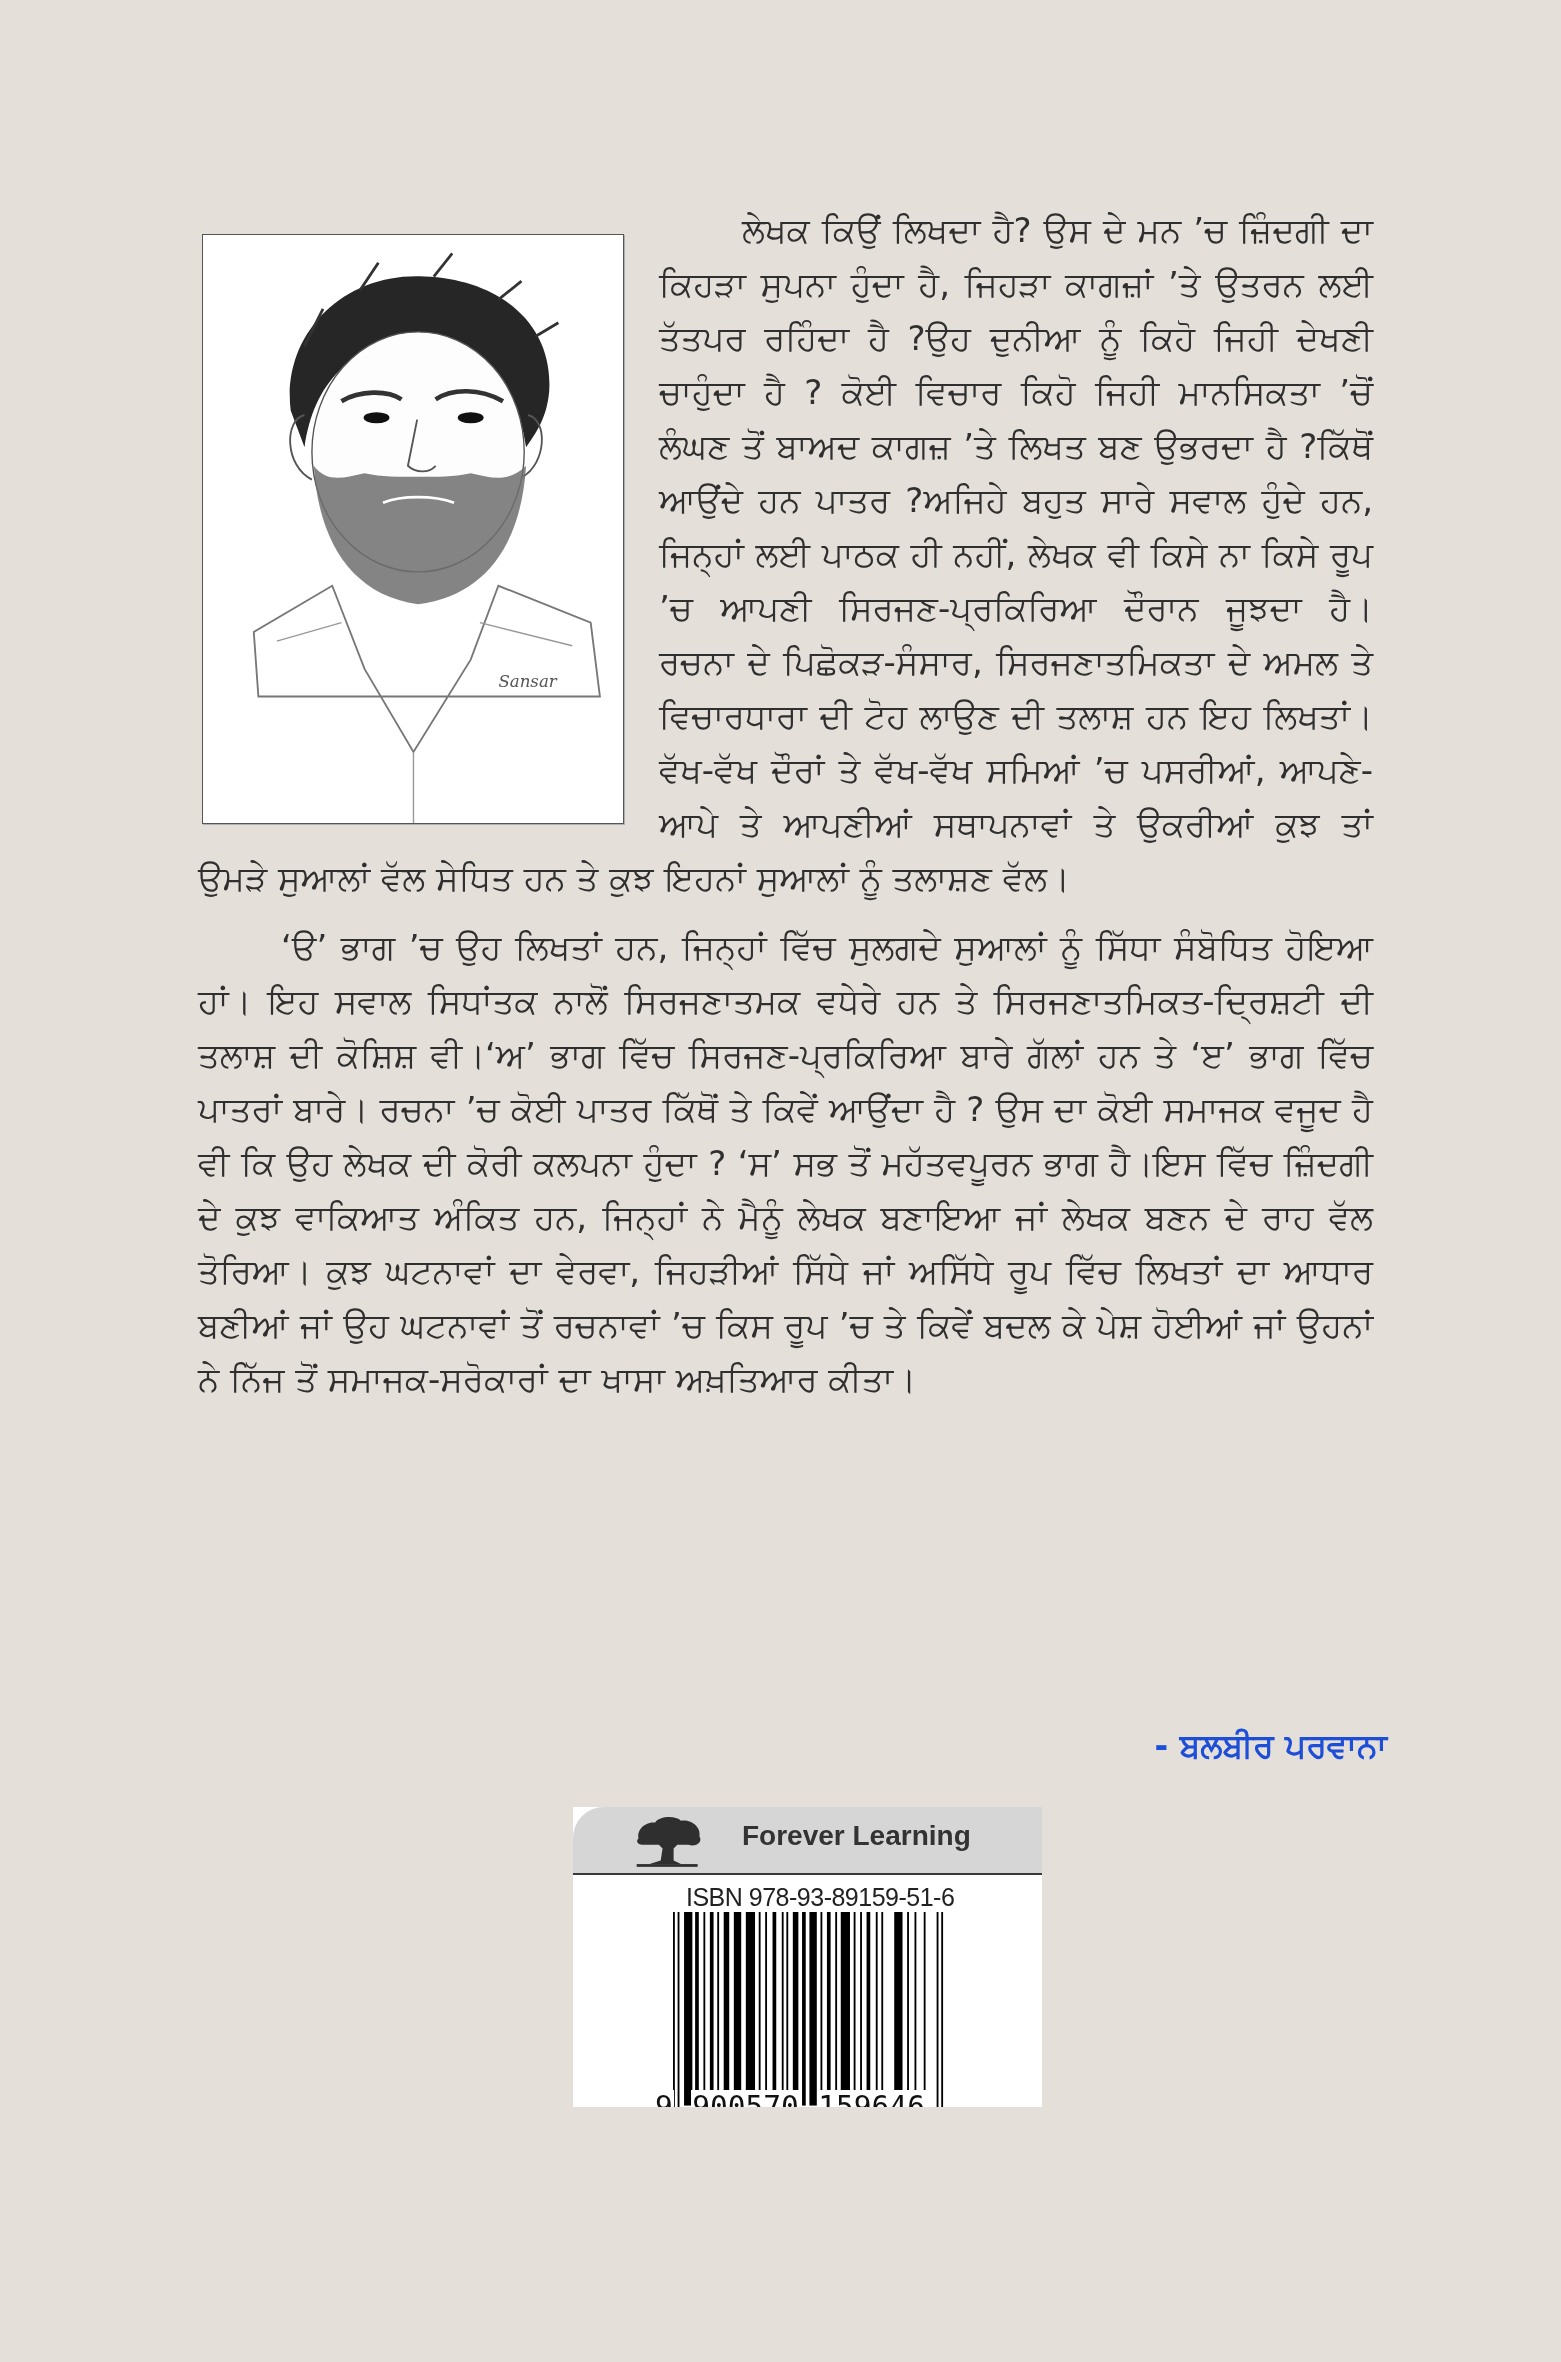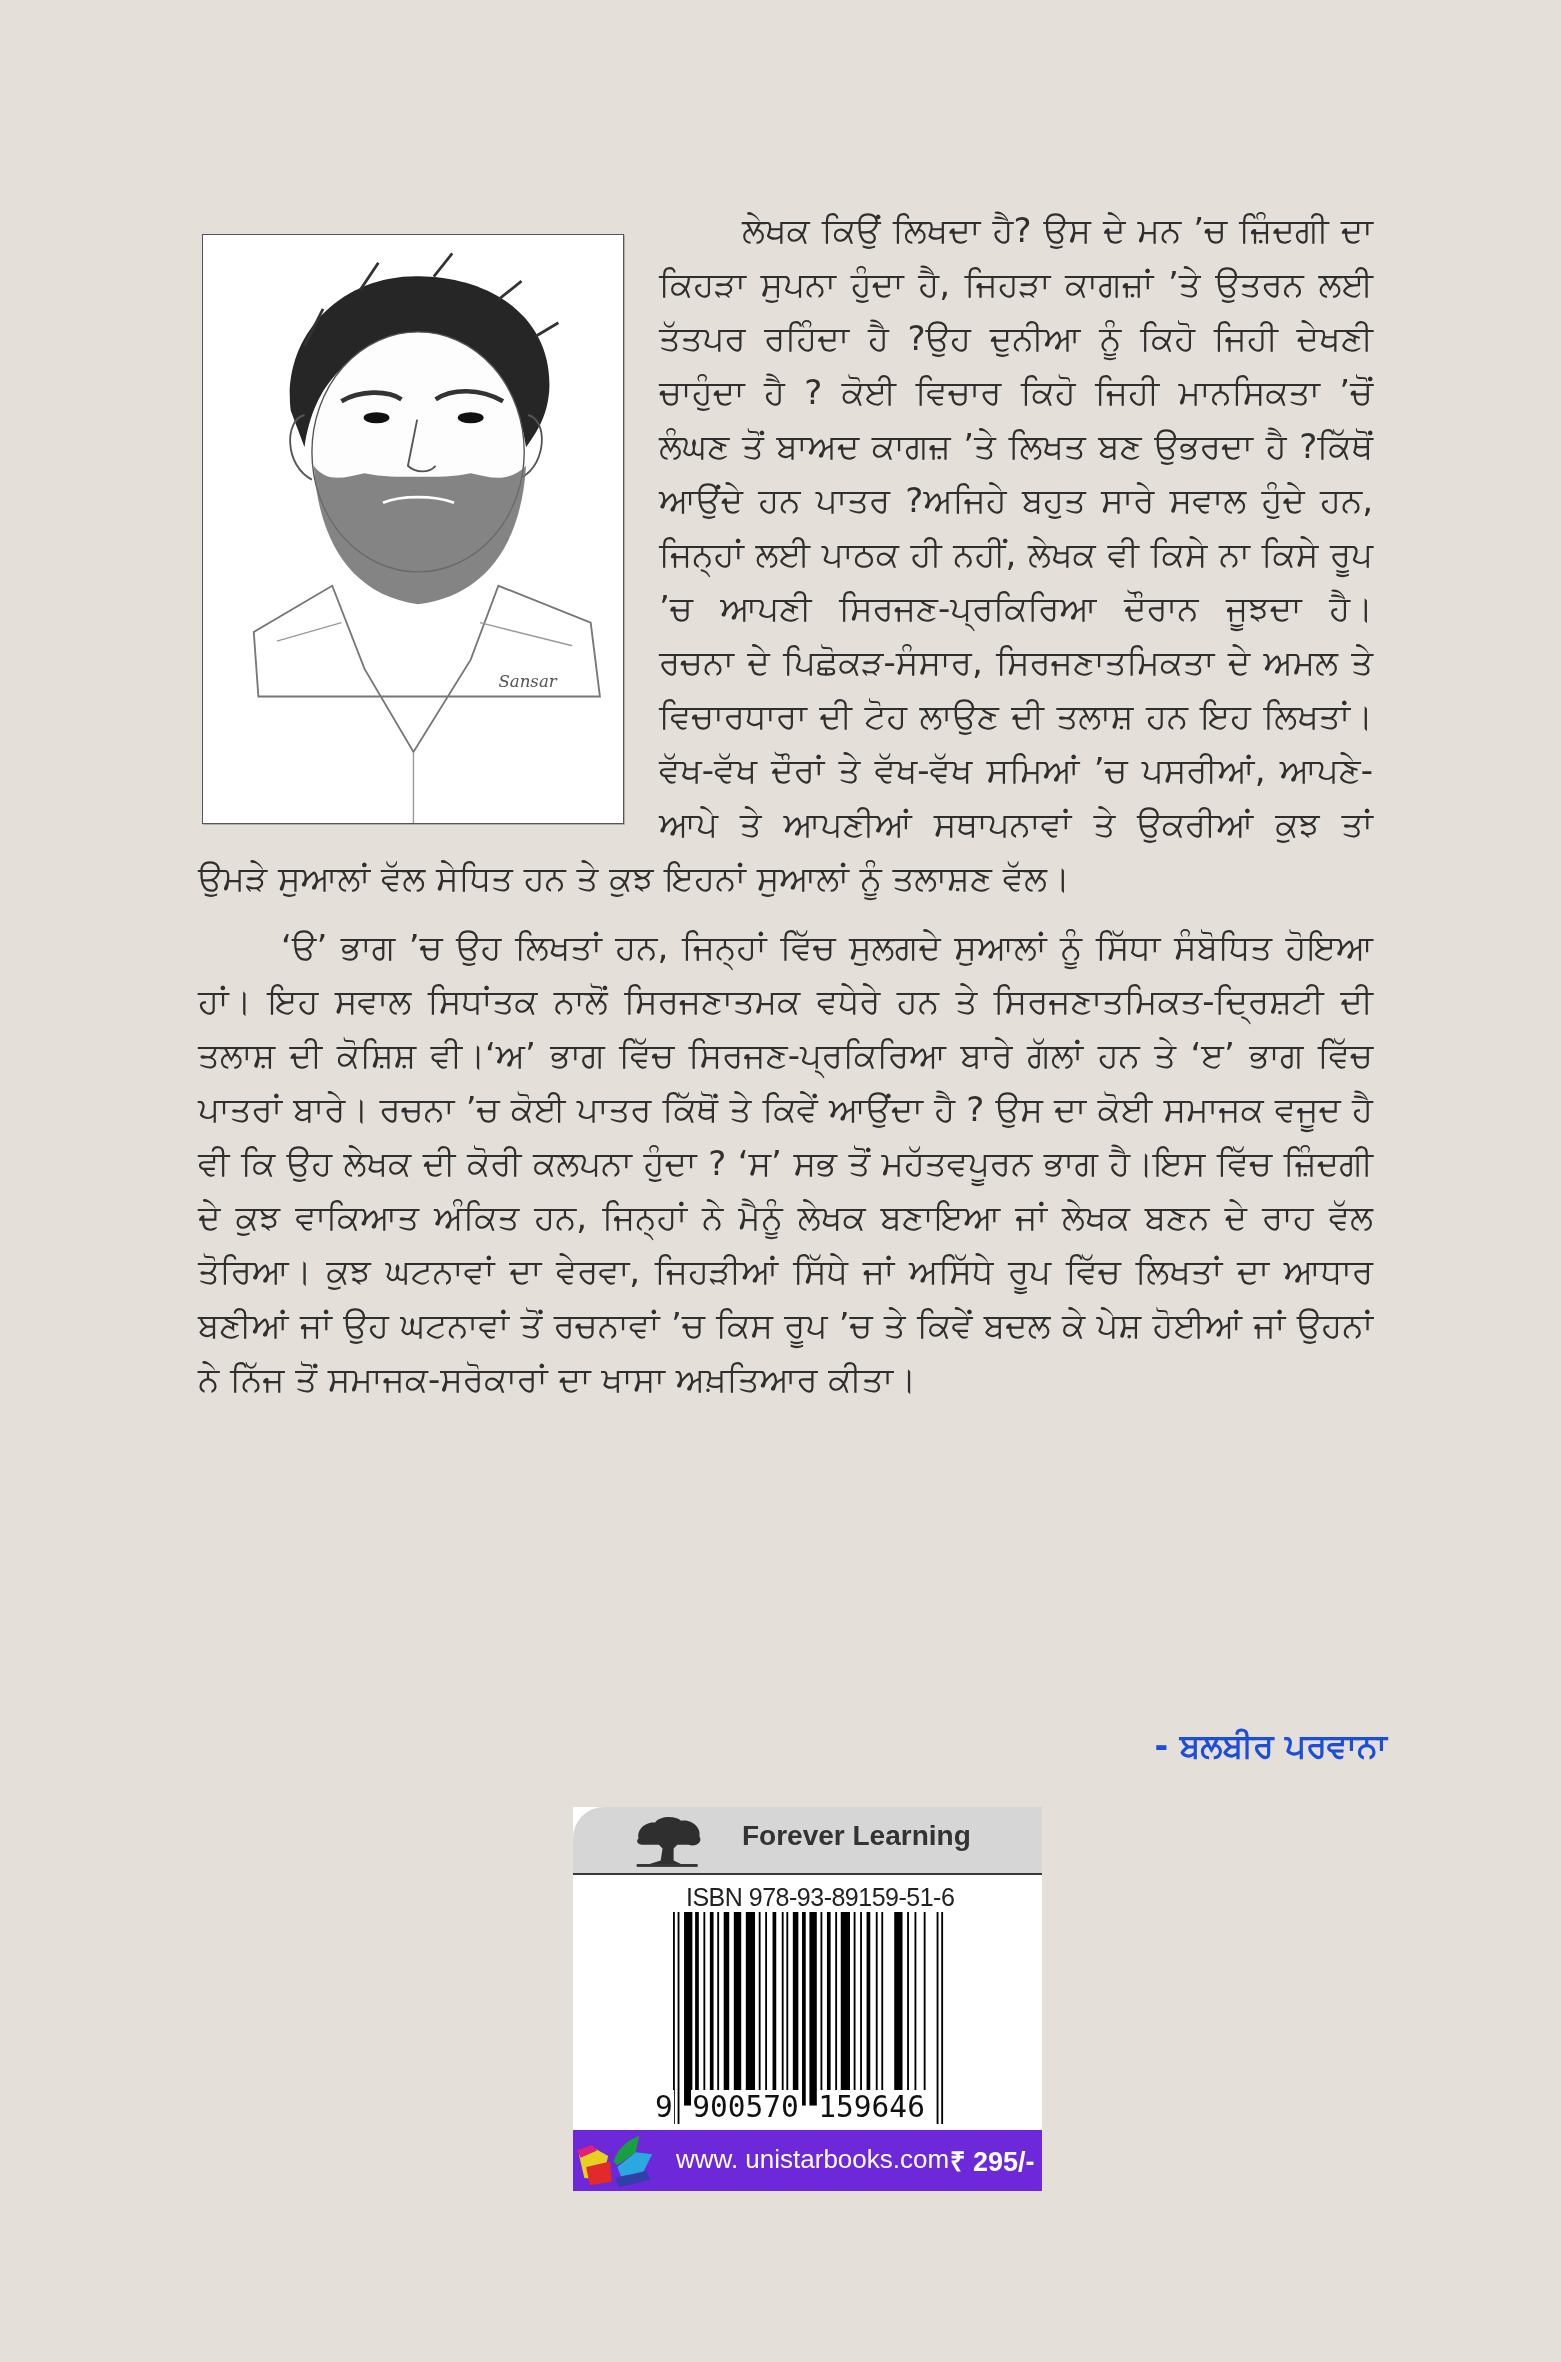--- a/index.html
+++ b/index.html
@@ -8,21 +8,21 @@
   .portrait { position:absolute; left:202px; top:234px; width:420px; height:588px; background:#22c55e;
               border:1.8px solid #555; box-shadow:0.9px 0.9px 0 #aaa; overflow:hidden; }
   .portrait svg { width:100%; height:100%; display:block; }
   .text-block { position:absolute; left:198px; top:203px; width:1191px; font-size:34px; line-height:54px;
                 text-align:justify; color:#2f2f2f; }
   .float-spacer { float:left; width:461px; height:623px; }
   .text-block p { margin:0 16px 0 0; text-indent:0; }
   .text-block p.indent { text-indent:83px; }
   .para-gap { height:14.8px; }
   .signature { position:absolute; right:175px; top:1726px; font-size:33px; font-weight:bold; color:#1d4ed8; }
-  .barcode-box { position:absolute; left:573px; top:1807px; width:469px; height:384px; background:#fff; overflow:hidden; }
+  .barcode-box { position:absolute; left:573px; top:1807px; width:469px; height:300px; background:#fff; overflow:hidden; }
   .bc-header { position:absolute; left:0; top:0; width:469px; height:66px; background:#d6d6d6;
                border-bottom:2.8px solid #3a3a3a; border-top-left-radius:31px; }
   .tree { position:absolute; left:60px; top:7.4px; width:72px; height:54px; }
   .bc-slogan { position:absolute; left:169px; top:13px; font-family:"Liberation Sans", sans-serif; font-weight:bold;
                font-size:28px; color:#333; }
   .isbn { position:absolute; left:113px; top:76px; font-family:"Liberation Sans", sans-serif; font-size:25px; color:#222;
           letter-spacing:-0.5px; }
   .bars { position:absolute; left:100px; top:105px; width:271px; height:212px; }
   .ean { position:absolute; left:81px; top:283px; font-family:"DejaVu Sans Mono", monospace; font-size:29.5px; color:#111;
          background:transparent; }

